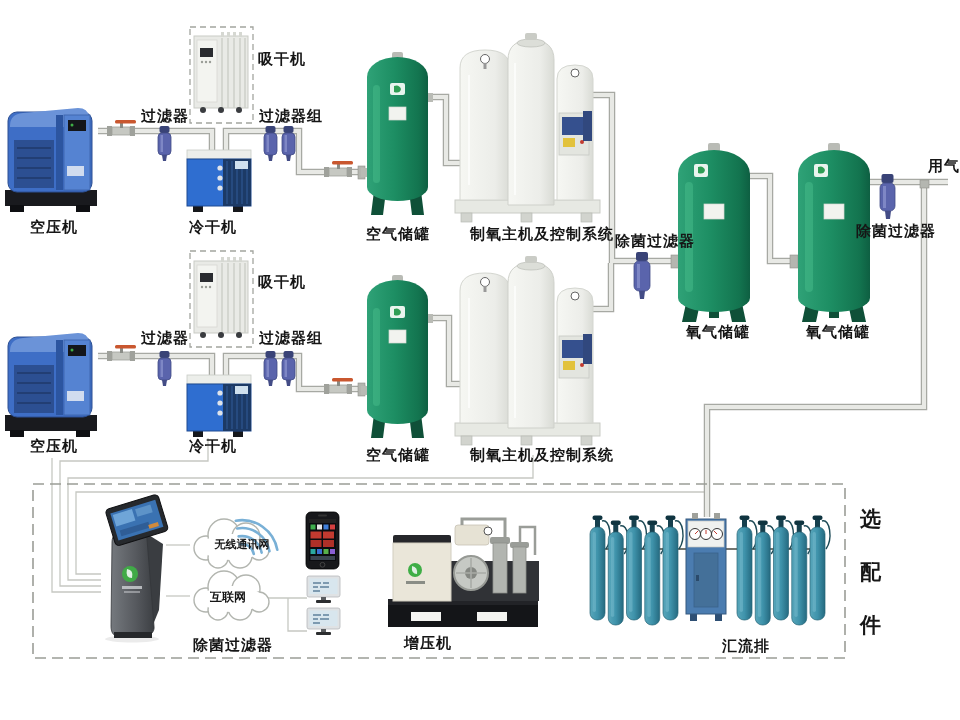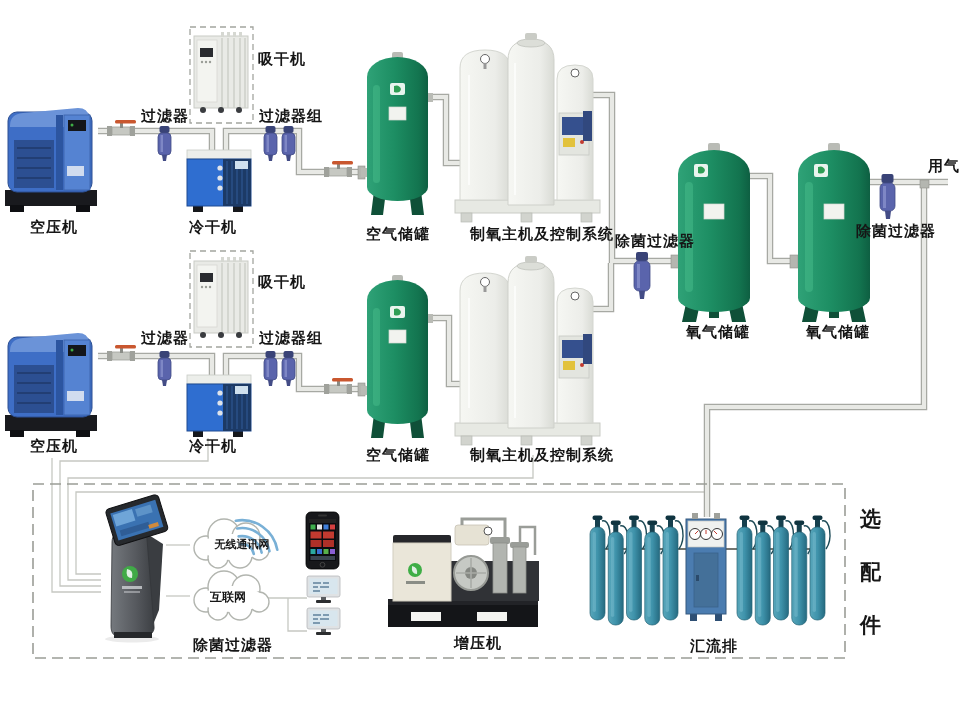--- a/index.html
+++ b/index.html
@@ -557,22 +557,22 @@
 <div class="lbl" style="left:141px;top:329px">过滤器</div>
 <div class="lbl" style="left:259px;top:329px">过滤器组</div>
 <div class="lbl" style="left:30px;top:437px">空压机</div>
 <div class="lbl" style="left:189px;top:437px">冷干机</div>
 <div class="lbl" style="left:366px;top:446px">空气储罐</div>
 <div class="lbl" style="left:470px;top:446px">制氧主机及控制系统</div>
 
 <div class="lbl small center" style="left:196px;top:537px;width:92px">无线通讯网</div>
 <div class="lbl mid center" style="left:198px;top:589px;width:60px">互联网</div>
 <div class="lbl" style="left:193px;top:636px">除菌过滤器</div>
-<div class="lbl" style="left:454px;top:634px">增压机</div>
-<div class="lbl" style="left:690px;top:637px">汇流排</div>
+<div class="lbl" style="left:404px;top:634px">增压机</div>
+<div class="lbl" style="left:722px;top:637px">汇流排</div>
 
 <div class="vopt" style="left:860px;top:505px">
   <span>选</span>
   <span>配</span>
   <span>件</span>
 </div>
 
 </div>
 
 </body></html>

